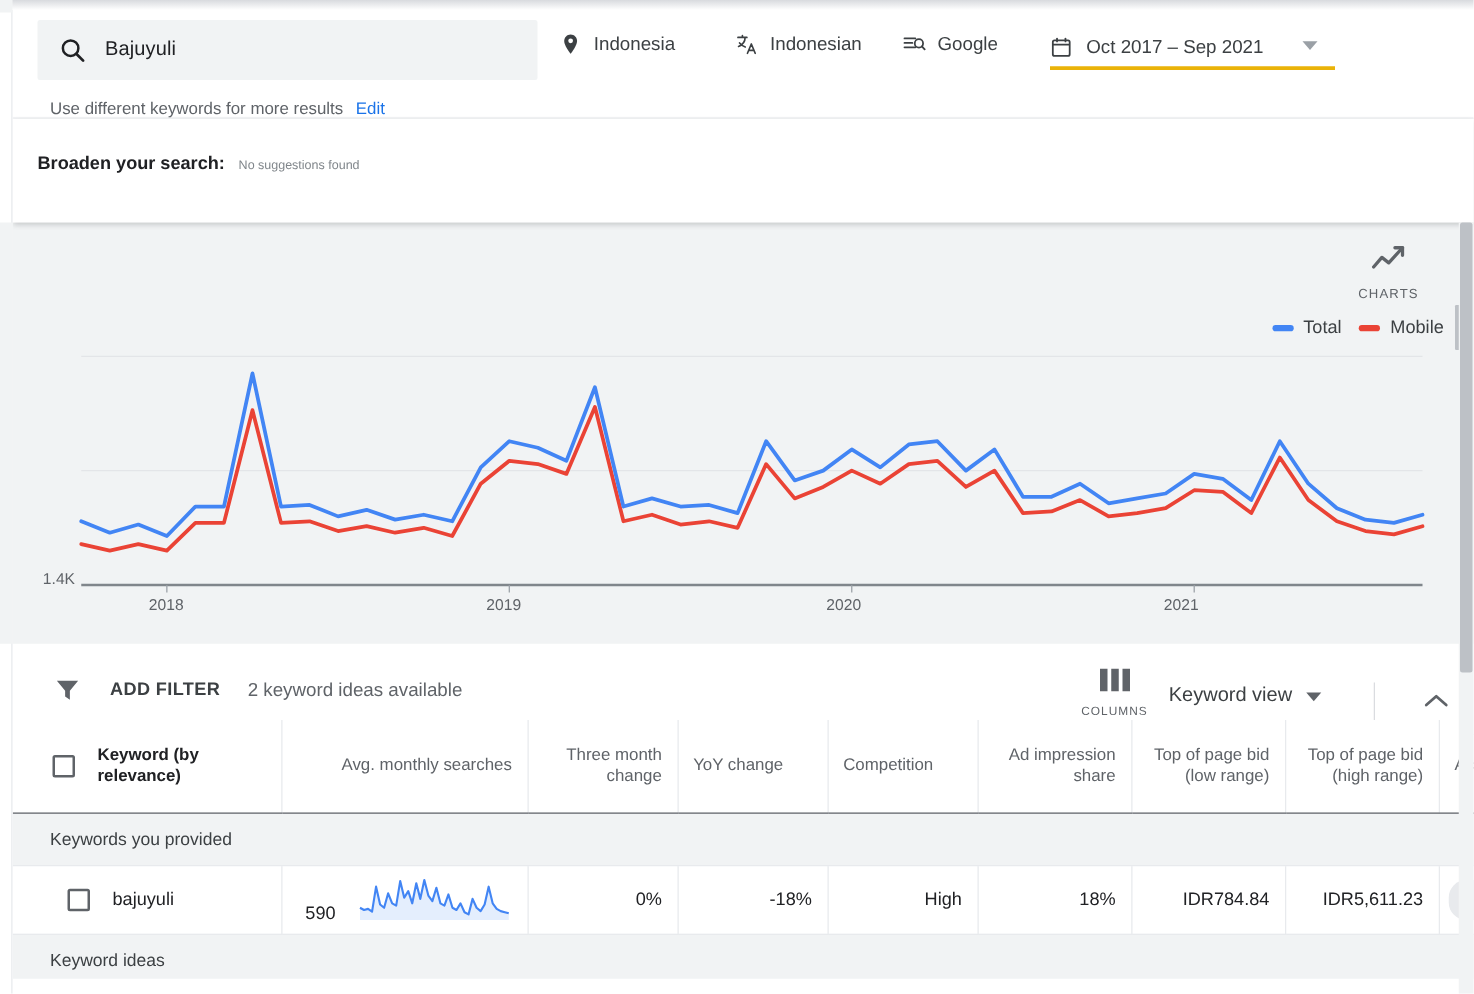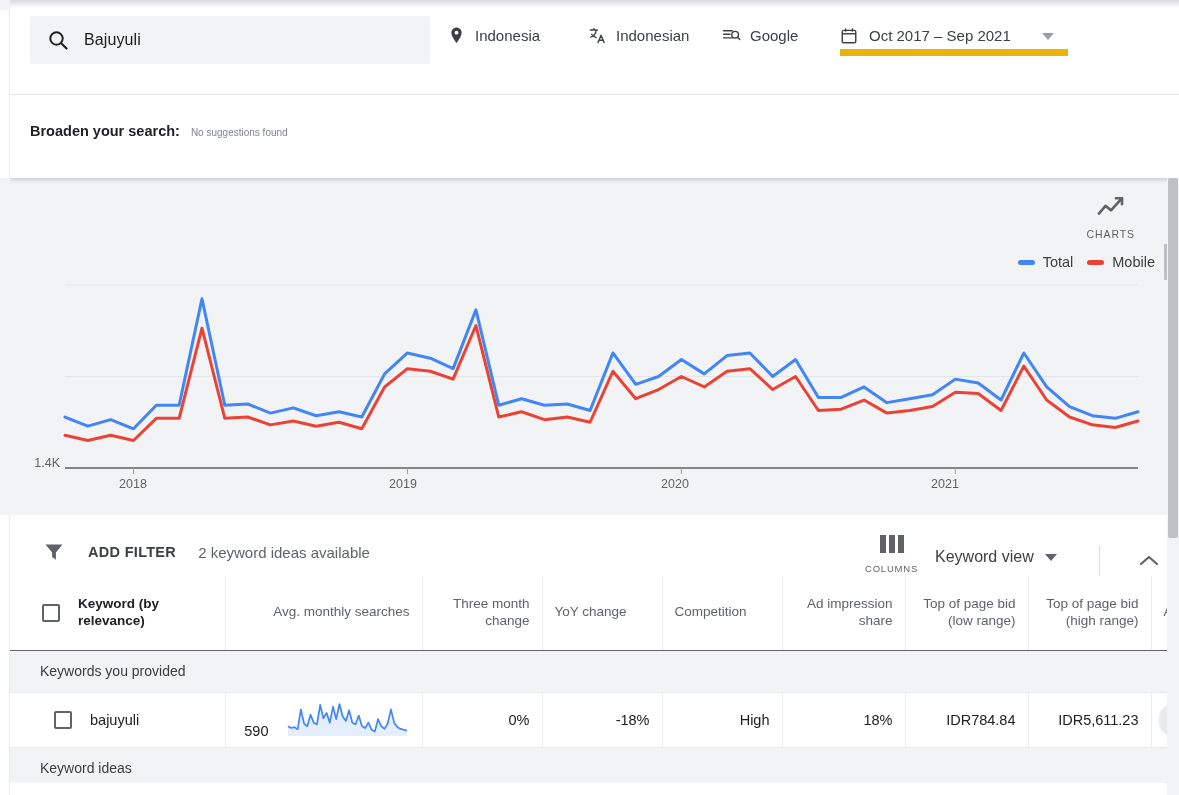--- a/index.html
+++ b/index.html
@@ -49,21 +49,21 @@
     font-size: 15px; color: #3c4043; cursor: pointer;
   }
   .hdr-chip .ic { width: 19px; height: 19px; display: block; flex: 0 0 19px; }
   #chip-location { left: 437px; }
   #chip-language { left: 578px; }
   #chip-network  { left: 712px; }
   .date-chip {
     position: absolute; left: 830px; top: 14px;
     width: 228px; height: 34px;
     display: flex; align-items: center; gap: 11px;
-    border-bottom: 7px solid #eab308;
+    border-bottom: 3px solid #eab308;
     font-size: 15px; color: #3c4043; cursor: pointer;
   }
   .date-chip .caret {
     position: absolute; right: 14px; top: 11px;
     width: 0; height: 0; border-left: 6px solid transparent;
     border-right: 6px solid transparent; border-top: 7px solid #9aa0a6;
   }
   .subtle-row {
     position: absolute; left: 30px; top: 71px;
     display: flex; align-items: baseline; gap: 10px;
@@ -293,20 +293,24 @@
             <line x1="3" y1="9" x2="21" y2="9" stroke="#3c4043" stroke-width="1.9"></line>
             <line x1="7.5" y1="2.5" x2="7.5" y2="5.5" stroke="#3c4043" stroke-width="1.9" stroke-linecap="round"></line>
             <line x1="16.5" y1="2.5" x2="16.5" y2="5.5" stroke="#3c4043" stroke-width="1.9" stroke-linecap="round"></line>
           </svg>
         </span>
         <span>Oct 2017 – Sep 2021</span>
         <span class="caret"></span>
       </div>
     </div>
 
+    <div class="subtle-row">
+      <span>Use different keywords for more results</span>
+      <span class="edit-link">Edit</span>
+    </div>
   </div>
   <div class="search-panel-sep"></div>
 
   <div class="broaden-panel">
     <div class="broaden-inner">
       <span class="broaden-label">Broaden your search:</span>
       <span class="broaden-value">No suggestions found</span>
     </div>
   </div>
 

